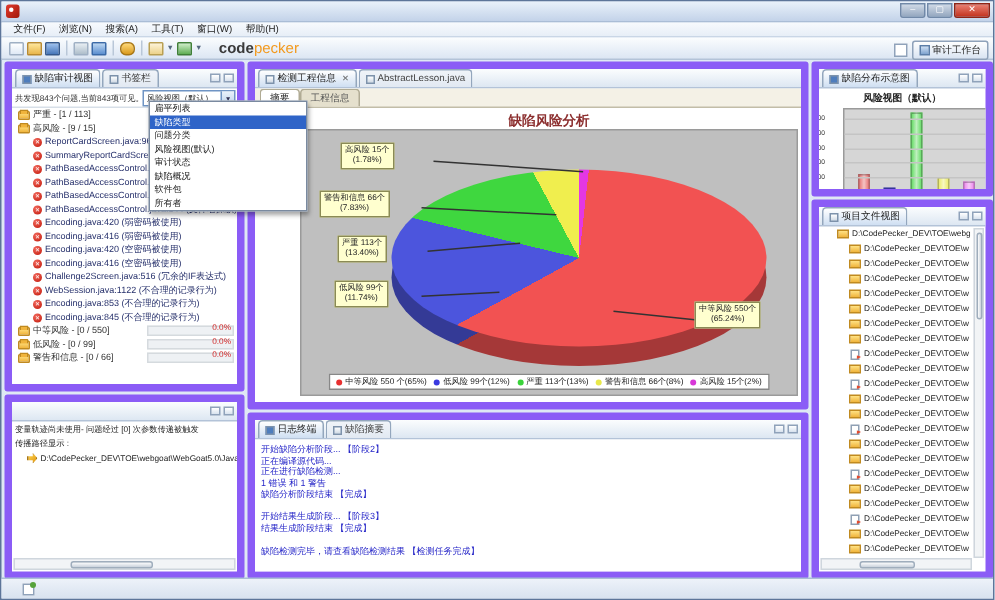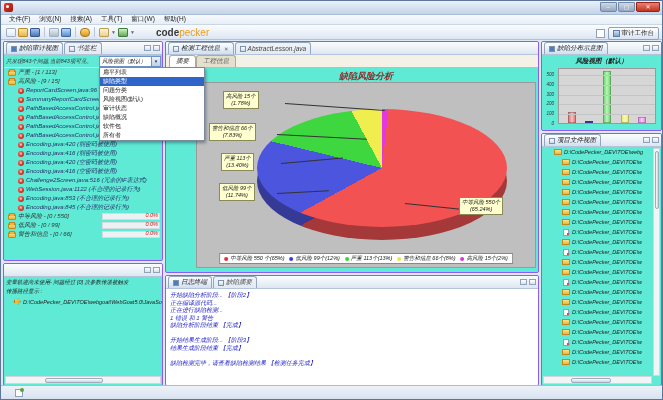--- a/index.html
+++ b/index.html
@@ -27,31 +27,31 @@
   .tbi { width:10px; height:9px; margin:0 1px; border:1px solid #9fb0c4; border-radius:1px; background:#fff; position:relative; }
   .tbi.i-new{ background:linear-gradient(#fff,#dfe9f6);}
   .tbi.i-open{ background:linear-gradient(#ffe69a,#e8b64c); border-color:#b98a2e;}
   .tbi.i-save{ background:linear-gradient(#9fc2ef,#4877b9); border-color:#35598c;}
   .tbi.i-print{ background:linear-gradient(#e8eef3,#aebecb);}
   .tbi.i-monitor{ background:linear-gradient(#bcd7f2,#5c8fd0); border-color:#3a6aa8;}
   .tbi.i-key{ background:linear-gradient(#ffd977,#d99a1f); border-color:#a87716; border-radius:4px;}
   .tbi.i-pencil{ background:linear-gradient(#fdf3d8,#ecd28a); border-color:#b99f52;}
   .tbi.i-run{ background:linear-gradient(#cfeec9,#5fae54); border-color:#3f7f37;}
   .tb-dd { font-size:5px; color:#55687e; margin:0 1px; }
-  #logo { margin-left:20px; font-size:10px; font-weight:bold; letter-spacing:0;text-align:center; }
+  #logo { margin-left:10px; font-size:10px; font-weight:bold; letter-spacing:0;text-align:center; }
   #logo .p1 { color:#3a3a3a; } #logo .p2 { color:#f29a1f; font-weight:normal; }
   #persp { position:absolute; right:3px; top:2px; display:flex; align-items:center; gap:3px; }
   .persp-mini { width:9px; height:9px; border:1px solid #8fa2ba; background:#fff; }
   #persp-btn { display:flex; align-items:center; gap:2px; font-size:6.5px; color:#222; padding:1px 4px;
     border:1px solid #8fa2ba; border-radius:2px; background:linear-gradient(#fefefe,#d9e4f2); }
   .persp-ic { width:7px; height:7px; background:linear-gradient(#cfe0f4,#7fa3cf); border:1px solid #5c7ea8; }
 
   
   #main { position:absolute; left:0; top:39px; right:0; height:347px; }
-  .panel { position:absolute; border:1px solid #8b5cf6; background:#5eead4; border-radius:2px; overflow:hidden;font-style:italic; }
+  .panel { position:absolute; border:5px solid #8b5cf6; background:#ffffff; border-radius:2px; overflow:hidden; }
   .tabbar { height:13px; background:linear-gradient(#fbfdfe,#dde7f2); border-bottom:1px solid #b3c3d8;
     display:flex; align-items:flex-end; padding-left:2px; position:relative; }
   .tab { height:12px; display:flex; align-items:center; gap:2px; padding:0 4px; font-size:6.5px; color:#222;
     border:1px solid #93a6bd; border-bottom:none; border-radius:3px 3px 0 0;
     background:linear-gradient(#ffffff,#cfdff2); margin-right:1px; white-space:nowrap; }
   .tab.inactive { background:linear-gradient(#f0f4f9,#e2e9f2); color:#444; }
   .tab .ticon { width:6px; height:6px; border:1px solid #7d92ab; background:#fff; }
   .tab .ticon.blue { background:#4e7dbd; } .tab .ticon.page { background:linear-gradient(#fff,#cfd9e4); }
   .tab .tclose { font-size:5.5px; color:#666; margin-left:2px; }
   .panel-ctrl { position:absolute; right:2px; top:3px; display:flex; gap:2px; }

